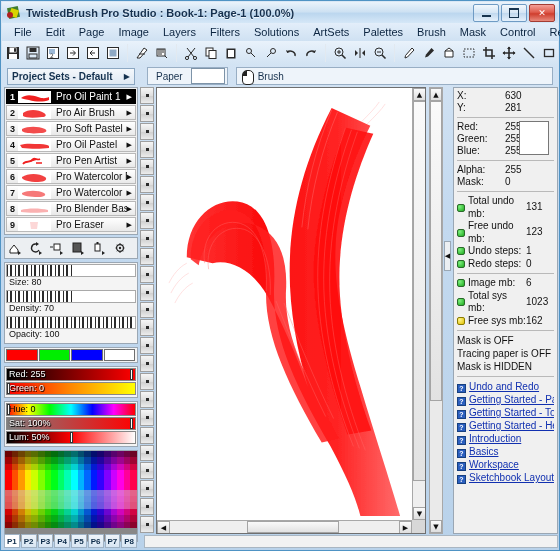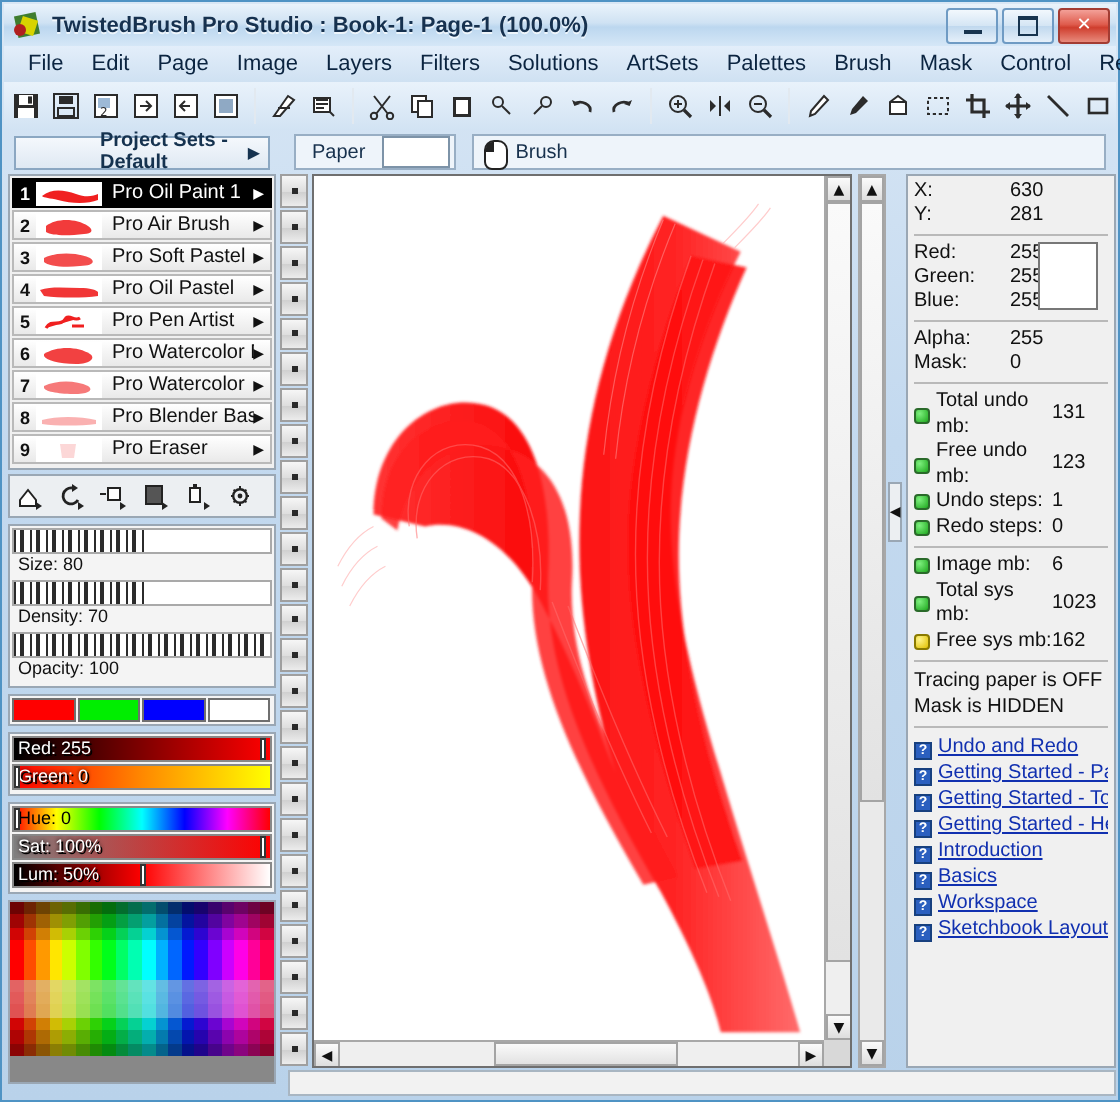--- a/index.html
+++ b/index.html
@@ -75,21 +75,21 @@
   .secbar{
     position:absolute;left:1px;top:64px;width:556px;height:22px;
     display:flex;align-items:center;
   }
   .projsets{
     margin-left:5px;width:128px;height:17px;
     background:linear-gradient(180deg,#f4f8fc 0%,#dfe9f3 100%);
     border:1px solid #8ba7c2;display:flex;align-items:center;
     box-sizing:border-box;
   }
-  .projsets .lbl{font-size:10px;font-weight:bold;color:#15324f;padding-left:4px;flex:1;margin-left:38px;}
+  .projsets .lbl{font-size:10px;font-weight:bold;color:#15324f;padding-left:4px;flex:1;}
   .projsets .arw{font-size:8px;color:#15324f;padding-right:4px;}
   .paperbox{
     margin-left:12px;height:18px;border:1px solid #98aec4;background:#eef4fa;
     display:flex;align-items:center;box-sizing:border-box;
   }
   .paperbox .plbl{font-size:10px;color:#17314d;padding:0 8px;}
   .paperswatch{width:32px;height:14px;background:#fff;border:1px solid #7d93a8;margin-right:2px;}
   .brushbox{
     margin-left:8px;height:18px;border:1px solid #98aec4;background:#eef4fa;
     display:flex;align-items:center;box-sizing:border-box;flex:1;margin-right:5px;
@@ -904,20 +904,30 @@
         <div style="background: rgb(4, 17, 139);"></div>
         <div style="background: rgb(31, 4, 139);"></div>
         <div style="background: rgb(71, 4, 139);"></div>
         <div style="background: rgb(112, 4, 139);"></div>
         <div style="background: rgb(139, 4, 126);"></div>
         <div style="background: rgb(139, 4, 85);"></div>
         <div style="background: rgb(139, 4, 44);"></div>
       </div>
   </div>
 
+  <div class="ptabs" id="ptabs">
+      <div class="ptab active">P1</div>
+      <div class="ptab">P2</div>
+      <div class="ptab">P3</div>
+      <div class="ptab">P4</div>
+      <div class="ptab">P5</div>
+      <div class="ptab">P6</div>
+      <div class="ptab">P7</div>
+      <div class="ptab">P8</div>
+    </div>
 
   <div class="ministrip" id="ministrip">
       <div class="mini">
         <span></span>
       </div>
       <div class="mini">
         <span></span>
       </div>
       <div class="mini">
         <span></span>
@@ -1138,20 +1148,21 @@
           <span class="mv">1023</span>
         </div>
         <div class="memrow">
           <span class="led y"></span>
           <span class="mk">Free sys mb:</span>
           <span class="mv">162</span>
         </div>
       </div>
     <div class="hr"></div>
     <div id="states">
+        <div class="statline">Mask is OFF</div>
         <div class="statline">Tracing paper is OFF</div>
         <div class="statline">Mask is HIDDEN</div>
       </div>
     <div class="hr"></div>
     <div id="helplinks">
         <div class="helprow"><span class="helpicon">?</span><a href="#">Undo and Redo</a></div>
         <div class="helprow"><span class="helpicon">?</span><a href="#">Getting Started - Painti</a></div>
         <div class="helprow"><span class="helpicon">?</span><a href="#">Getting Started - Tools</a></div>
         <div class="helprow"><span class="helpicon">?</span><a href="#">Getting Started - Help</a></div>
         <div class="helprow"><span class="helpicon">?</span><a href="#">Introduction</a></div>

